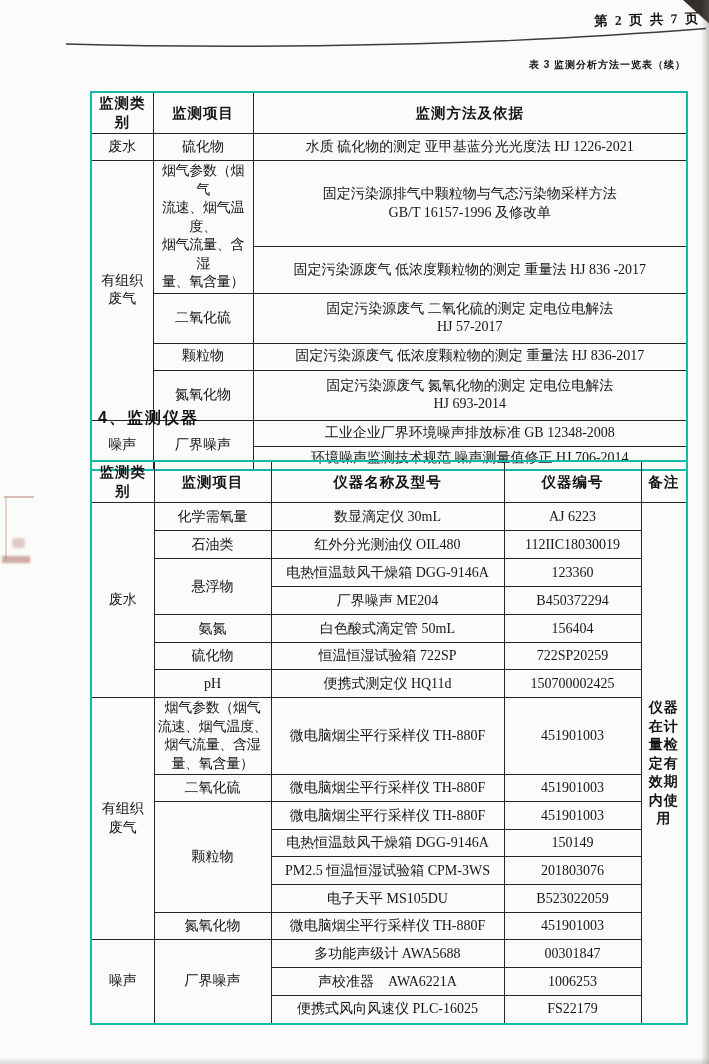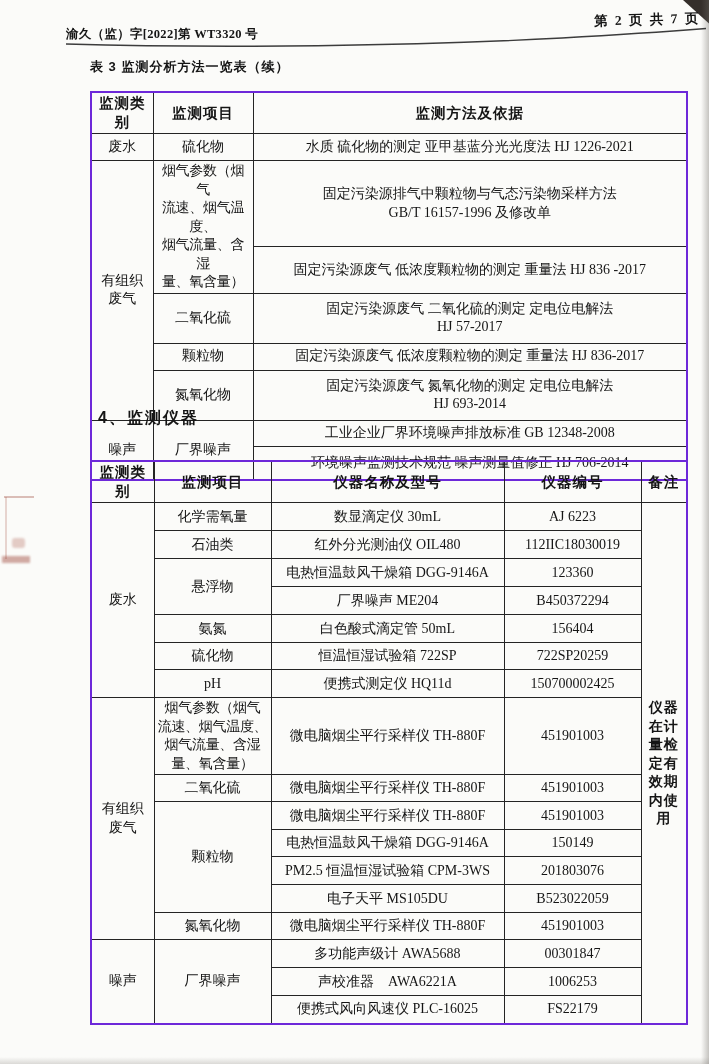--- a/index.html
+++ b/index.html
@@ -21,30 +21,30 @@
   .stamp .s2{position:absolute;left:5px;top:9px;width:2px;height:62px;background:rgba(158,74,60,.22);}
   .stamp .s3{position:absolute;left:12px;top:50px;width:13px;height:10px;background:rgba(165,80,66,.28);filter:blur(1px);border-radius:3px;}
   .stamp .s4{position:absolute;left:2px;top:68px;width:28px;height:7px;background:rgba(150,58,45,.42);filter:blur(1px);}
 
   
   .doc-no{position:absolute;left:66px;top:26px;font-size:12.5px;font-weight:bold;letter-spacing:.3px;}
   .page-no{position:absolute;right:9px;top:11px;font-size:13.5px;font-weight:bold;letter-spacing:2px;transform:rotate(-1.6deg);}
   .hline{position:absolute;left:64px;top:12px;pointer-events:none;}
 
   
-  .tbl-title{position:absolute;left:90px;width:596px;text-align:left;
-    font-family:"Liberation Sans","DejaVu Sans",sans-serif;font-weight:bold;font-size:13px;letter-spacing:1px;}
+  .tbl-title{position:absolute;left:90px;width:596px;text-align:right;
+    font-family:"Liberation Sans","DejaVu Sans",sans-serif;font-weight:bold;font-size:10px;letter-spacing:1px;}
   .title3{top:58px;}
   .title4{top:436px;}
   .sec-heading{position:absolute;left:98px;top:408px;
     font-family:Liberation Sans, sans-serif;font-weight:bold;font-size:16px;letter-spacing:2px;}
 
   
   table.t{position:absolute;left:90px;border-collapse:collapse;table-layout:fixed;
-    border:2px solid #6d28d9;}
+    border:2px solid #14b8a6;}
   .t3{top:91px;width:596px;}
   .t4{top:460px;width:596px;}
   table.t th,table.t td{border:1px solid #242424;text-align:center;vertical-align:middle;
     padding:1px 2px;font-size:14px;line-height:1.32;overflow:hidden;}
   table.t th{font-family:"Liberation Sans","DejaVu Sans",sans-serif;font-weight:bold;font-size:14.5px;letter-spacing:1px;}
   td.pre{white-space:pre-line;}
   td.m{white-space:pre-line;font-size:14.2px;}
   td.item-sm{white-space:pre-line;font-size:13.2px;letter-spacing:-.3px;}
   td.remark{font-family:"Liberation Sans","DejaVu Sans",sans-serif;font-weight:bold;font-size:13.5px;
     line-height:1.8;word-break:break-all;padding:0 4px;letter-spacing:1px;}
@@ -57,21 +57,20 @@
   <div class="fold"></div>
   <div class="edge-right"></div>
   <div class="edge-bottom"></div>
   <div class="stamp">
     <div class="s1"></div>
       <div class="s2"></div>
       <div class="s3"></div>
       <div class="s4"></div>
   </div>
 
-  <div class="doc-no">渝久（监）字[2022]第 WT3320 号</div>
   <div class="page-no">第 2 页 共 7 页</div>
   <svg class="hline" width="645" height="42" viewBox="0 0 645 42">
     <path d="M2,32 C 160,36.5 350,34 498,26 C 560,22.5 610,19 642,16.5" stroke="#3c3c3c" stroke-width="1.4" fill="none"></path>
   </svg>
 
   <div class="tbl-title title3">表 3  监测分析方法一览表（续）</div>
 
   <table class="t t3">
     <colgroup>
         <col style="width:62px">
@@ -114,21 +113,21 @@
     <tr style="height:50px">
       <td>氮氧化物</td>
       <td class="m">固定污染源废气  氮氧化物的测定  定电位电解法
 HJ 693-2014</td>
     </tr>
     <tr style="height:26px">
       <td rowspan="2">噪声</td>
       <td rowspan="2">厂界噪声</td>
       <td class="m">工业企业厂界环境噪声排放标准  GB 12348-2008</td>
     </tr>
-    <tr style="height:34px">
+    <tr style="height:24px">
       <td class="m">环境噪声监测技术规范 噪声测量值修正 HJ 706-2014</td>
     </tr>
   </tbody>
     </table>
 
   <div class="sec-heading">4、监测仪器</div>
 
   <table class="t t4">
     <colgroup>
         <col style="width:63px">

